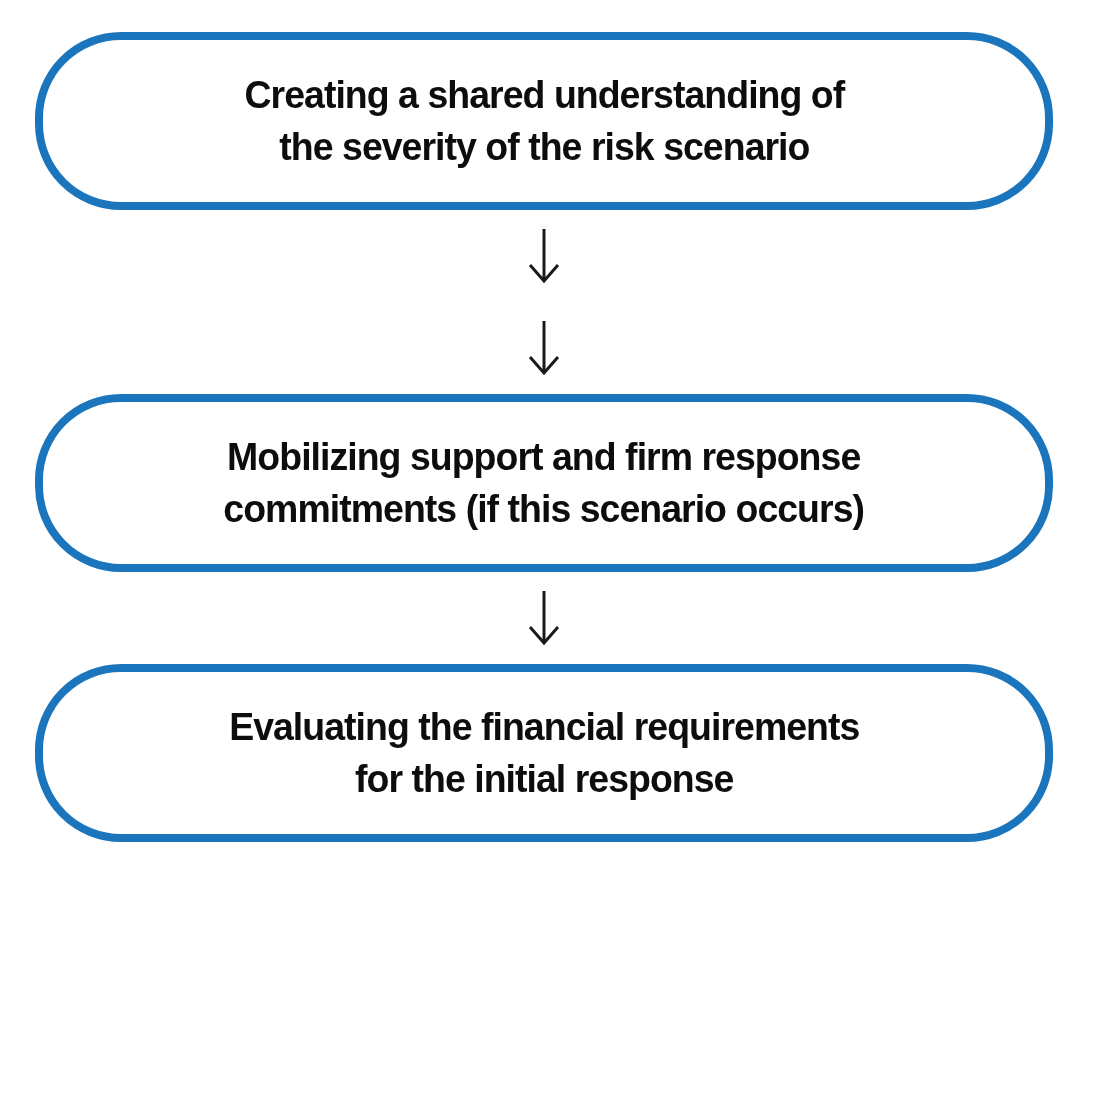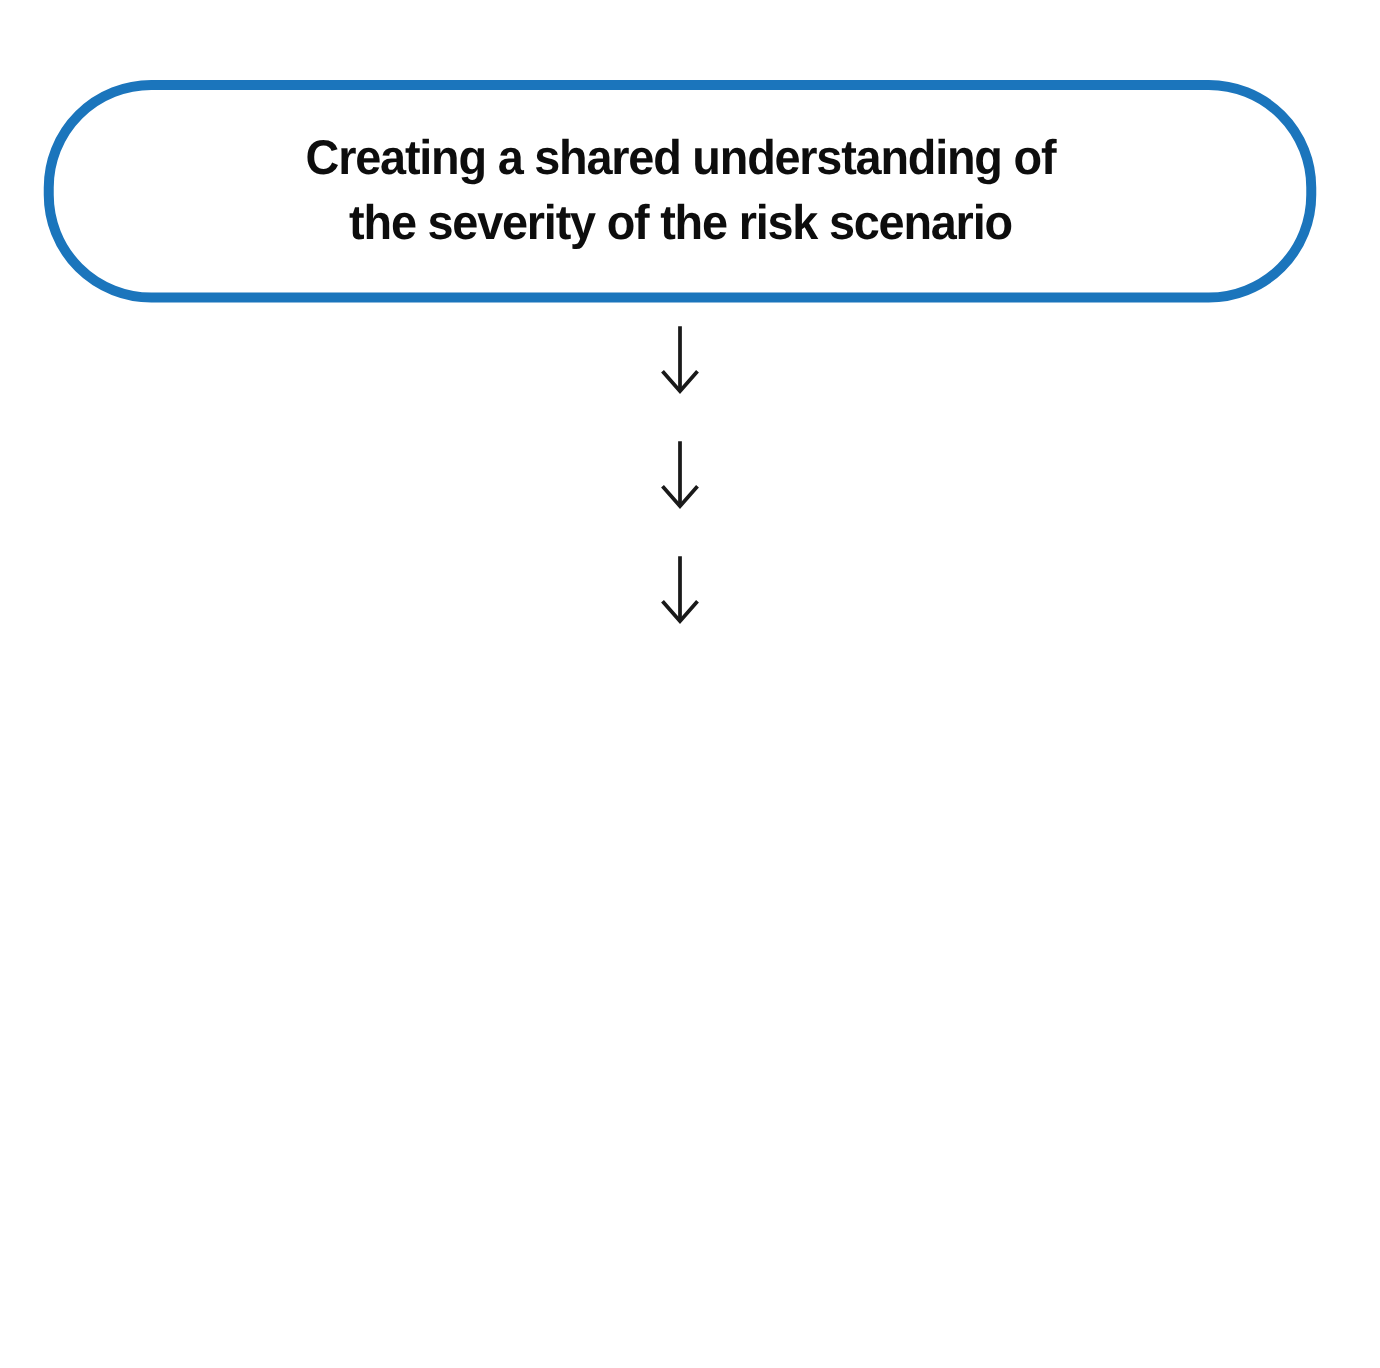--- a/index.html
+++ b/index.html
@@ -5,21 +5,21 @@
   html, body {
     margin: 0;
     padding: 0;
     background: #ffffff;
   }
   .page {
     width: 1104px;
     height: 1094px;
     background: #ffffff;
     box-sizing: border-box;
-    padding-top: 64px;
+    padding-top: 32px;
     font-family: "Liberation Sans", "DejaVu Sans", sans-serif;
     overflow: hidden;
   }
   .flow {
     width: 1018px;
     margin: 0 auto 0 35px;
     display: flex;
     flex-direction: column;
     align-items: stretch;
   }
@@ -73,23 +73,31 @@
     </div>
 
 
     <div class="arrow-row">
       <svg width="40" height="58" viewBox="0 0 40 58" fill="none" xmlns="http://www.w3.org/2000/svg">
         <line x1="20" y1="2" x2="20" y2="52" stroke="#1a1a1a" stroke-width="3"></line>
         <path d="M6 38 L20 54 L34 38" stroke="#1a1a1a" stroke-width="3" fill="none"></path>
       </svg>
     </div>
 
+    <div class="flow-box">
+      <span class="label">Mobilizing support and firm response
+commitments (if this scenario occurs)</span>
+    </div>
 
     <div class="arrow-row">
       <svg width="40" height="58" viewBox="0 0 40 58" fill="none" xmlns="http://www.w3.org/2000/svg">
         <line x1="20" y1="2" x2="20" y2="52" stroke="#1a1a1a" stroke-width="3"></line>
         <path d="M6 38 L20 54 L34 38" stroke="#1a1a1a" stroke-width="3" fill="none"></path>
       </svg>
     </div>
 
+    <div class="flow-box">
+      <span class="label">Evaluating the financial requirements
+for the initial response</span>
+    </div>
 
   </div>
 </div>
 
 </body></html>

